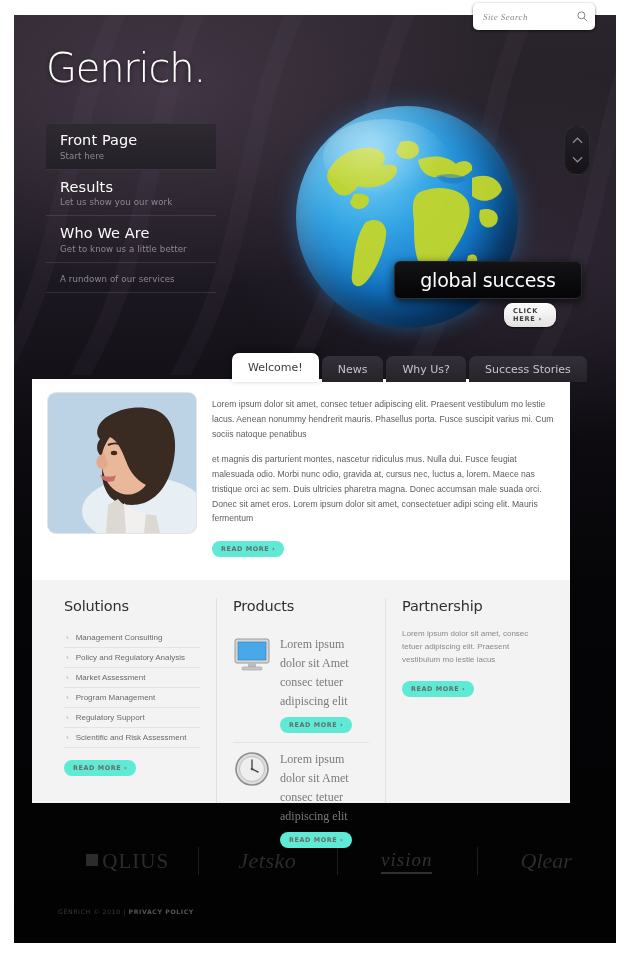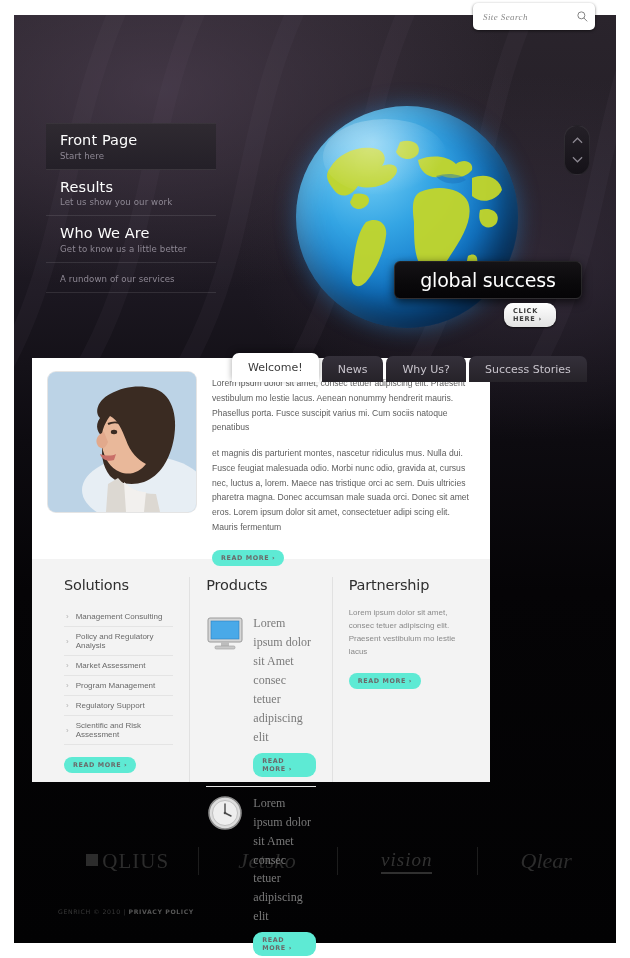--- a/index.html
+++ b/index.html
@@ -182,22 +182,22 @@
   .tab.active {
     background: #ffffff;
     color: #3b3b3b;
     font-weight: 400;
     height: 29px;
     box-shadow: 0 -2px 6px rgba(0,0,0,.35);
   }
 
   
   .card {
-    position: absolute; left: 32px; top: 358px;
-    width: 458px; height: 424px;
+    position: absolute; left: 32px; top: 379px;
+    width: 538px; height: 424px;
     background: #ffffff;
     z-index: 10;
   }
   .card-top { padding: 14px 16px 12px 16px; display: flex; gap: 16px; height: 201px; }
 
   .portrait {
     flex: 0 0 148px; height: 140px;
     border-radius: 8px;
     overflow: hidden;
     box-shadow: 0 0 0 1px #e4e4e4;
@@ -343,20 +343,21 @@
         <path d="M40,400 C150,250 120,110 200,-40"></path>
         <path d="M140,400 C250,250 215,110 300,-40"></path>
         <path d="M250,400 C360,250 330,110 410,-40"></path>
         <path d="M370,400 C480,250 450,110 530,-40"></path>
         <path d="M490,400 C600,250 570,110 650,-40"></path>
       </g>
     </svg>
 
     <div class="hero">
 
+      <div class="logo">Genrich.</div>
 
       <nav class="nav">
         <div class="nav-item active">
           <span class="nav-title">Front Page</span>
           <span class="nav-sub">Start here</span>
         </div>
         <div class="nav-item">
           <span class="nav-title">Results</span>
           <span class="nav-sub">Let us show you our work</span>
         </div>

